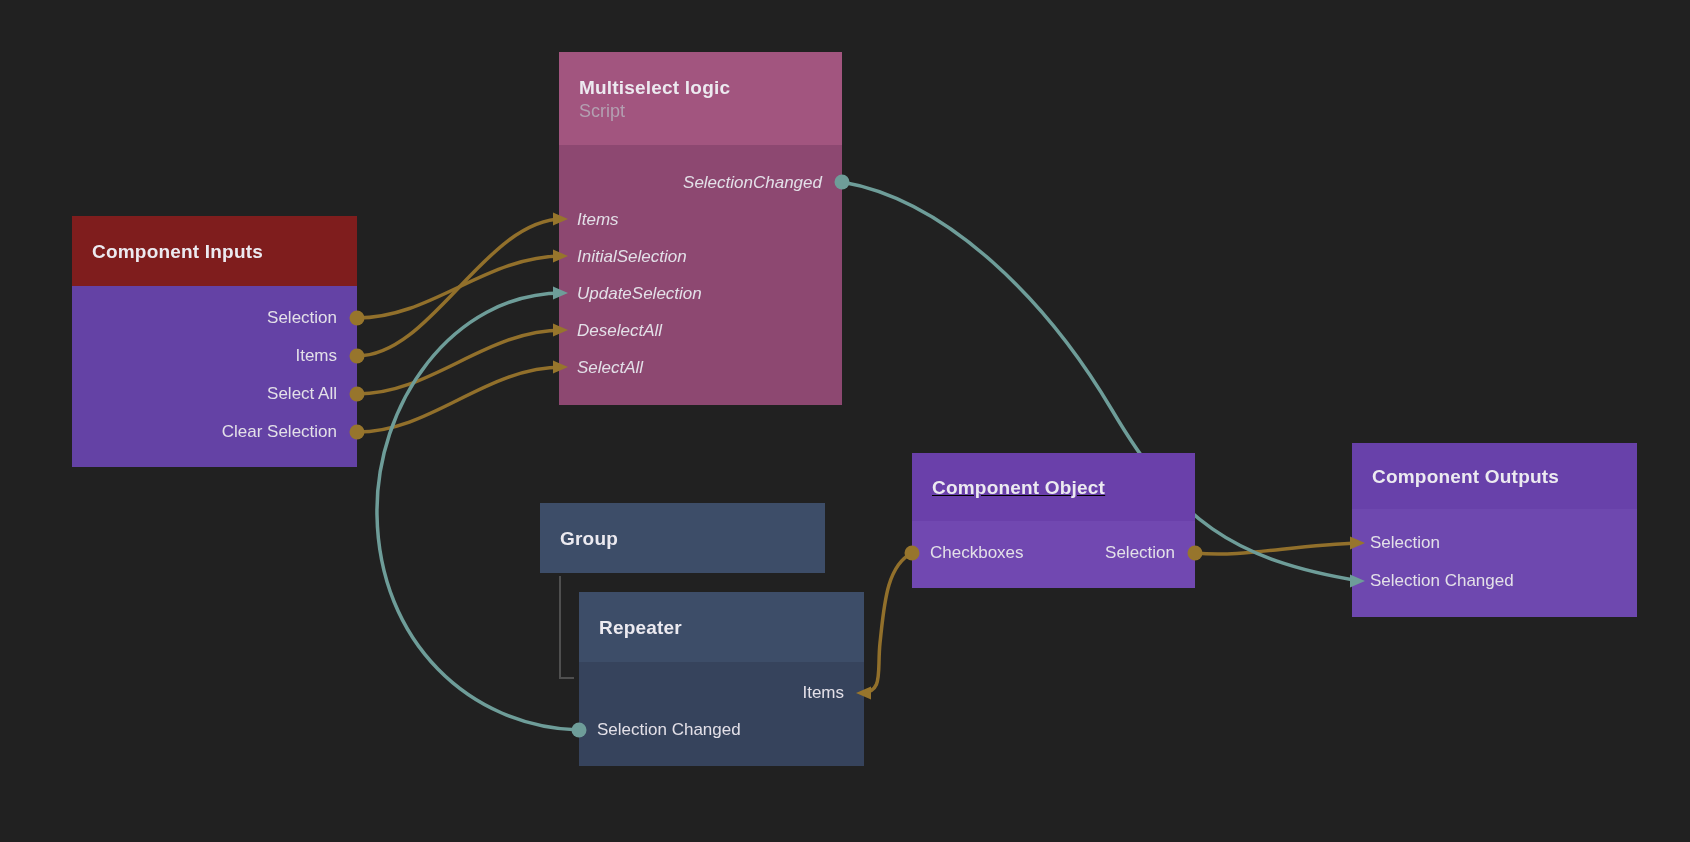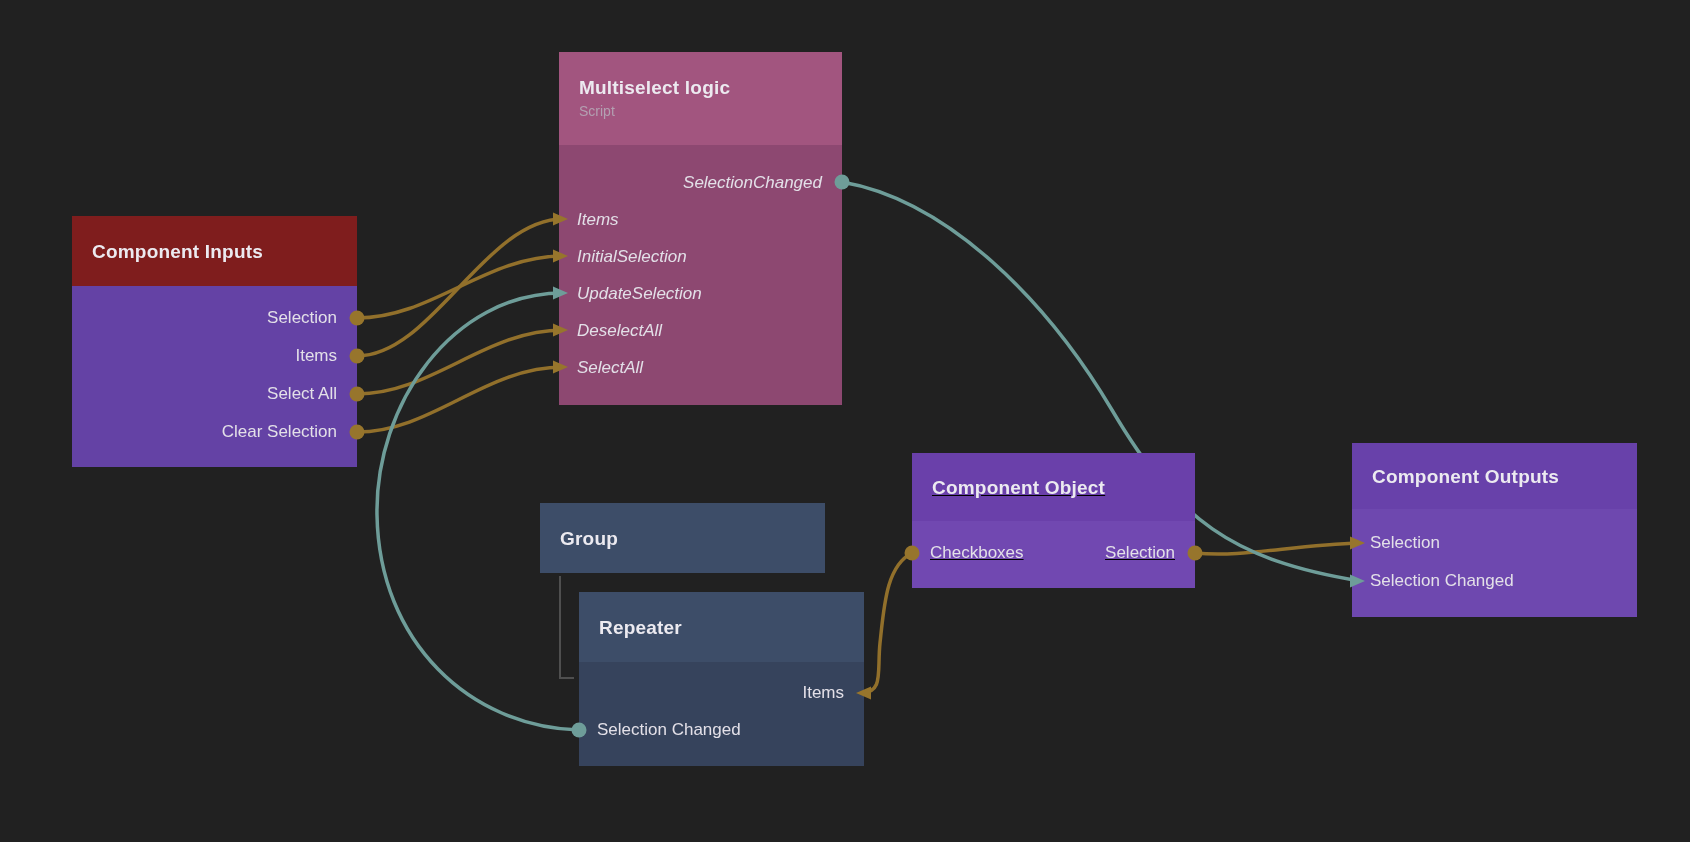--- a/index.html
+++ b/index.html
@@ -15,21 +15,21 @@
   .edge.teal{stroke:#6e9d99;}
   .hier{fill:none;stroke:#4f4f4f;stroke-width:2px;}
   .dot.gold{fill:#97752c;}
   .dot.teal{fill:#6e9d99;}
   .arrow.gold{fill:#97752c;}
   .arrow.teal{fill:#6e9d99;}
 
   .node{position:absolute;box-sizing:border-box;}
   .node .hd{box-sizing:border-box;display:flex;flex-direction:column;justify-content:center;padding-left:20px;}
   .node .ttl{font-size:19px;font-weight:600;color:#eceaf0;letter-spacing:.2px;line-height:25px;}
-  .node .sub{font-size:14px;font-weight:400;color:#b3a0b1;line-height:23px;}
+  .node .sub{font-size:18px;font-weight:400;color:#b3a0b1;line-height:23px;}
   .node .bd{box-sizing:border-box;}
   .port{display:flex;align-items:center;font-size:17px;color:#e3e0e8;}
   .port.l{justify-content:flex-start;padding-left:18px;}
   .port.r{justify-content:flex-end;padding-right:20px;}
   .port.lr{justify-content:space-between;padding:0 20px 0 18px;}
 
   
   #n-ml{left:532px;top:52px;width:283px;height:353px;}
   #n-ml .hd{height:93px;background:#a2557f;}
   #n-ml .bd{height:260px;background:#8d4871;padding-top:19px;}
@@ -47,21 +47,21 @@
 
   
   #n-rp{left:552px;top:592px;width:285px;height:174px;}
   #n-rp .hd{height:70px;background:#3d4d68;}
   #n-rp .bd{height:104px;background:#36435c;padding-top:12px;}
   #n-rp .port{height:37px;}
 
   
   #n-co{left:885px;top:453px;width:283px;height:135px;}
   #n-co .hd{height:68px;background:#6a40aa;text-decoration:underline;}
-  #n-co .bd{height:67px;background:#7148b1;padding-top:13px;text-decoration:underline;}
+  #n-co .bd{height:67px;background:#7148b1;padding-top:13px;}
   #n-co .port{height:38px;}
 
   
   #n-cu{left:1325px;top:443px;width:285px;height:174px;}
   #n-cu .hd{height:66px;background:#6841aa;}
   #n-cu .bd{height:108px;background:#6e48af;padding-top:15px;}
   #n-cu .port{height:38px;}
 </style>
 </head>
 <body>

